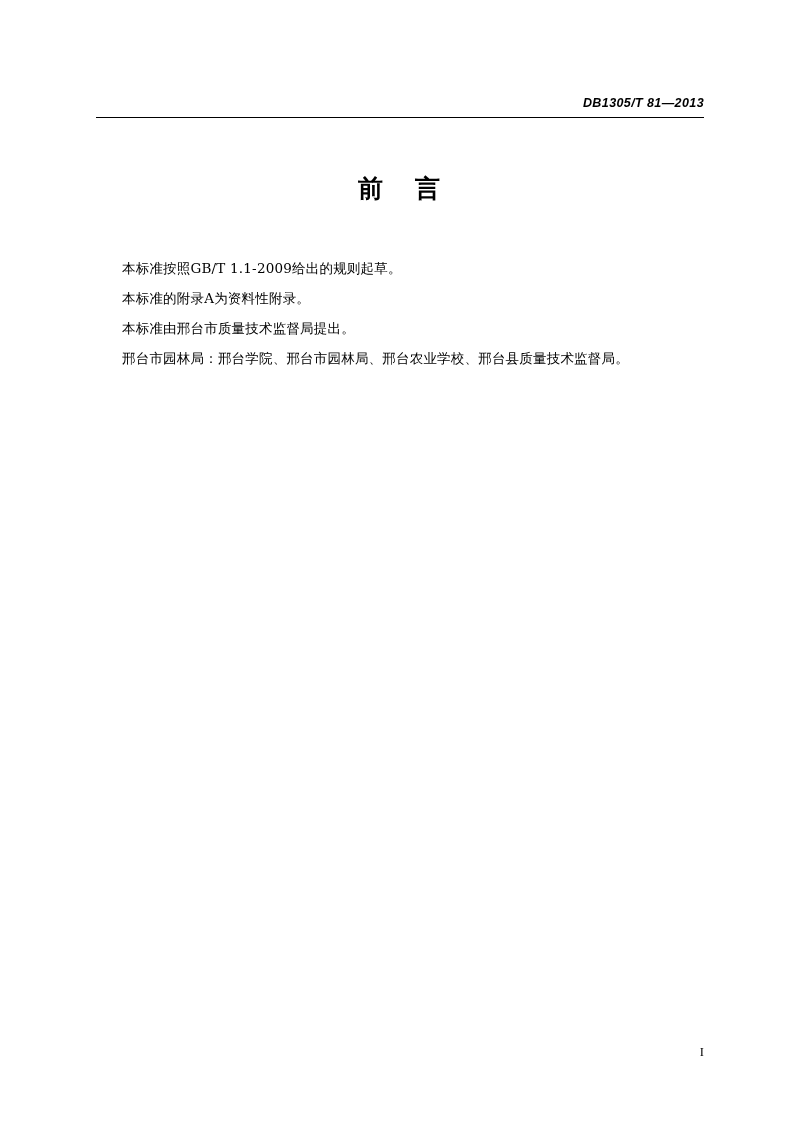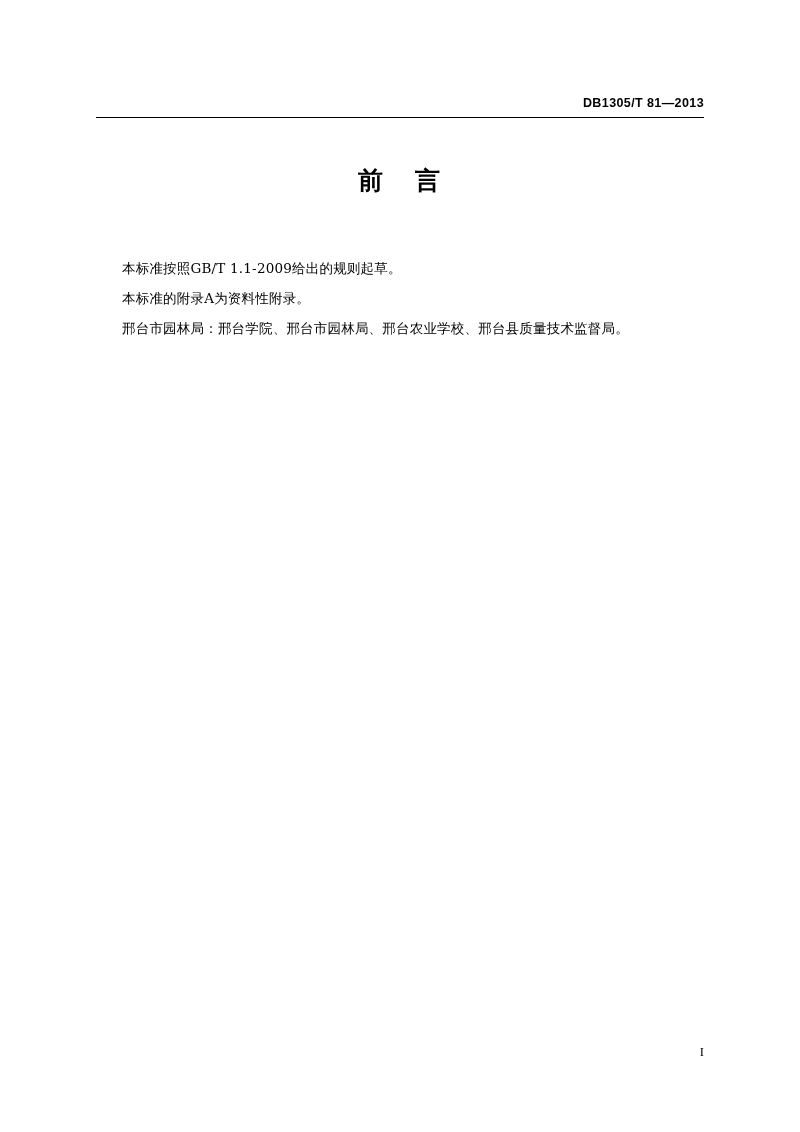--- a/index.html
+++ b/index.html
@@ -21,31 +21,32 @@
   }
   .std-number {
     position: absolute;
     top: 96px;
     right: 96px;
     font-family: "Liberation Sans", sans-serif;
     font-size: 12.5px;
     font-weight: bold;
     letter-spacing: 0.4px;
     white-space: nowrap;
+    font-style: italic;
   }
   .rule {
     position: absolute;
     top: 117px;
     left: 96px;
     right: 96px;
     border-top: 1px solid #000000;
   }
   .doc-title {
     position: absolute;
-    top: 164px;
+    top: 172px;
     left: 0;
     width: 100%;
     text-align: center;
     font-family: "DejaVu Serif", serif;
     font-size: 25px;
     font-weight: bold;
     letter-spacing: 2px;
   }
   .doc-title .gap {
     display: inline-block;
@@ -82,18 +83,19 @@
 
   <div class="rule"></div>
 
   <div class="doc-title">
     <span>前</span><span class="gap"></span><span>言</span>
   </div>
 
   <div class="body-block">
     <p class="para">本标准按照GB/T 1.1-2009给出的规则起草。</p>
     <p class="para">本标准的附录A为资料性附录。</p>
+    <p class="para">本标准由邢台市质量技术监督局提出。</p>
     <p class="para">邢台市园林局：邢台学院、邢台市园林局、邢台农业学校、邢台县质量技术监督局。</p>
   </div>
 
   <div class="page-number">I</div>
 
 </div>
 
 </body></html>

